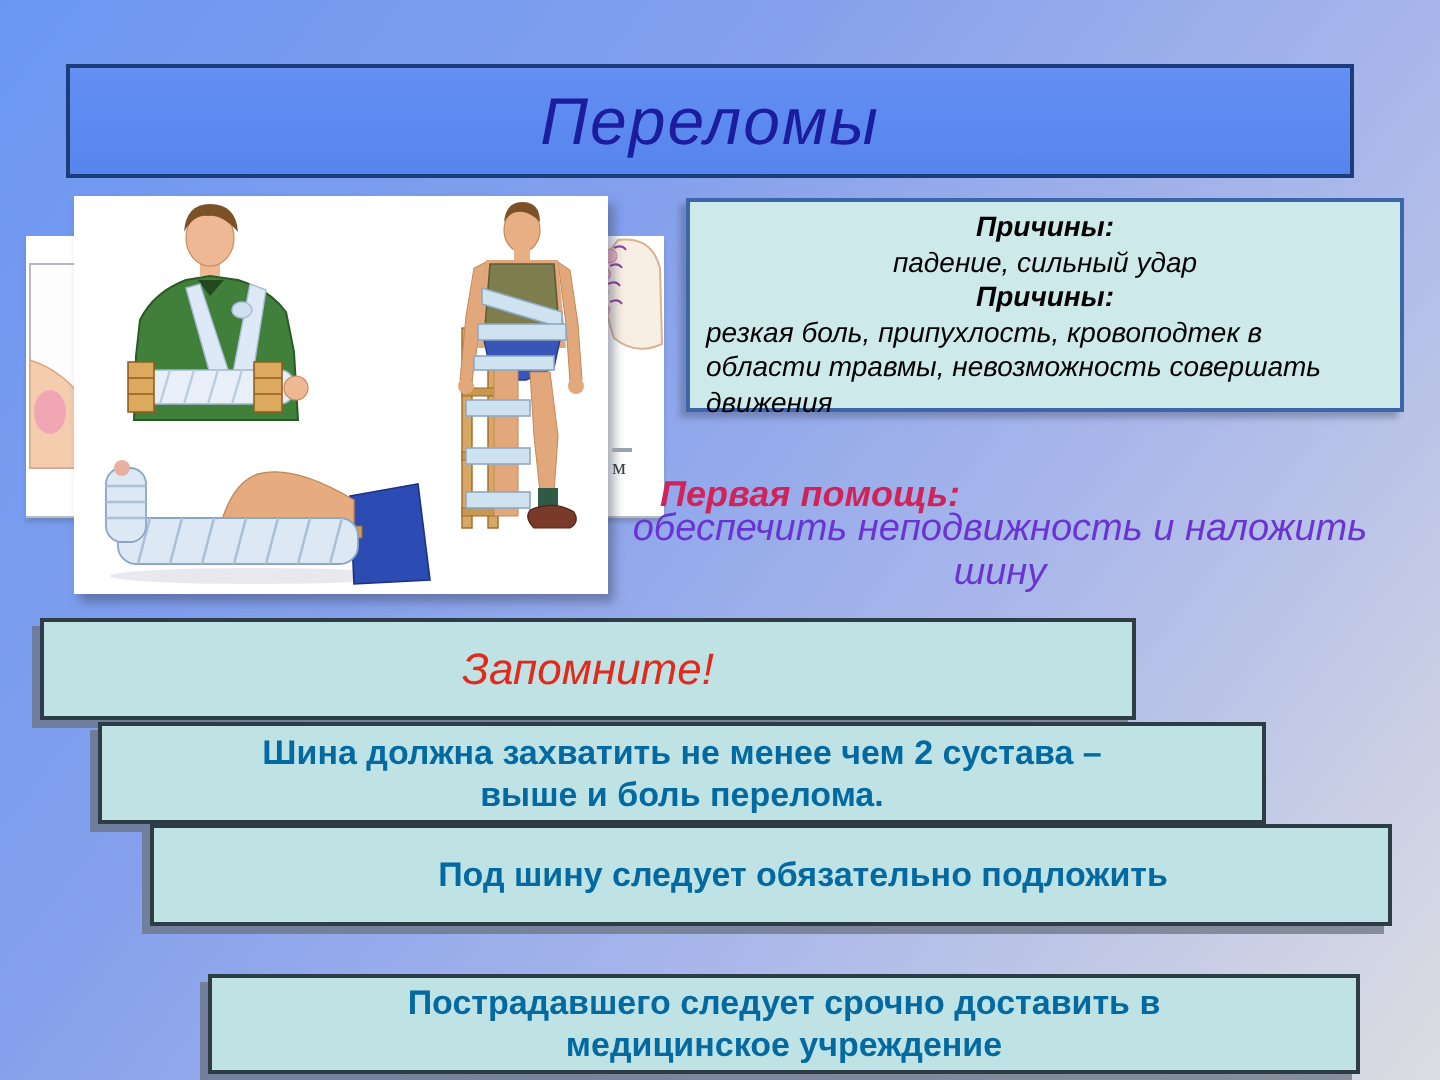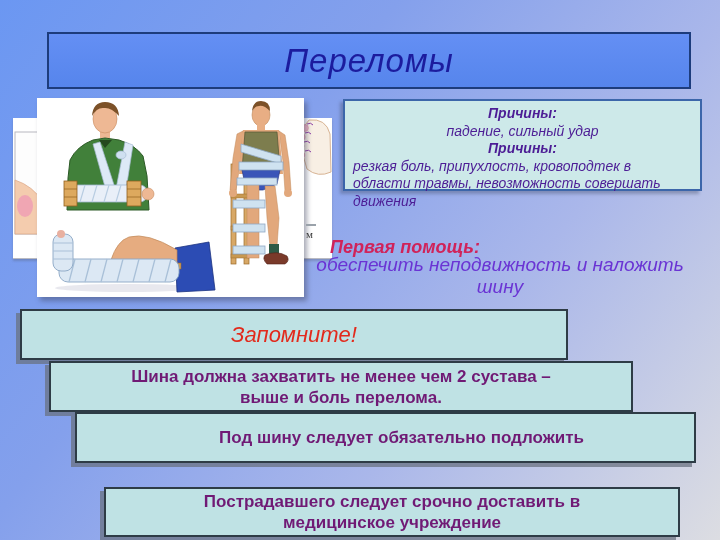--- a/index.html
+++ b/index.html
@@ -6,62 +6,62 @@
   .slide{
     position:relative;width:720px;height:540px;overflow:hidden;
     background:linear-gradient(128deg,#6b97f2 0%,#84a0ec 35%,#aab7ea 65%,#dcdde2 100%);
     font-family:"Liberation Sans",sans-serif;
   }
   
   .title-box{
     position:absolute;left:33px;top:32px;width:644px;height:57px;
     background:linear-gradient(180deg,#648ff4,#5685ec);
     border:2px solid #1d3c7c;box-sizing:border-box;
-    display:flex;align-items:center;justify-content:center;margin-left:14px;
+    display:flex;align-items:center;justify-content:center;
   }
   .title-box span{font-style:italic;font-size:33px;color:#1c1c9e;letter-spacing:1px;}
   
   .photo-back{
     position:absolute;left:13px;top:118px;width:319px;height:140px;background:#ffffff;
     border-bottom:1px solid #b9bac2;box-shadow:0 2px 2px rgba(80,85,100,.30);
   }
   .photo-front{
     position:absolute;left:37px;top:98px;width:267px;height:199px;background:#ffffff;
     box-shadow:3px 4px 5px rgba(60,65,90,.45);
   }
   .photo-caption{
     position:absolute;left:306px;top:228px;font-size:11px;color:#3c3c3c;
     font-family:"Liberation Serif",serif;
   }
   .caption-dash{position:absolute;left:306px;top:224px;width:10px;height:2px;background:#9aa2aa;}
   
   .info-box{
-    position:absolute;left:343px;top:99px;width:359px;height:92px;box-sizing:border-box;
+    position:absolute;left:343px;top:99px;width:359px;height:107px;box-sizing:border-box;
     background:#cde9e9;border:2px solid #3c66aa;box-shadow:-3px 3px 3px rgba(70,80,110,.40);
-    padding:4px 8px;color:#4c1d95;font-style:italic;font-size:14px;line-height:17.5px;
+    padding:4px 8px;color:#000000;font-style:italic;font-size:14px;line-height:17.5px;
     text-align:center;
   }
   .info-box .hd{font-weight:bold;}
   .info-box .body-left{text-align:left;width:312px;}
   
   .first-aid-label{
     position:absolute;left:330px;top:237px;width:360px;text-align:left;
     font-size:18px;font-weight:bold;font-style:italic;color:#d0235a;
   }
   .first-aid-text{
     position:absolute;left:310px;top:254px;width:380px;text-align:center;
     font-size:19px;font-style:italic;color:#6a34d4;
   }
   
   .note{
     position:absolute;background:#bfe2e4;border:2px solid #2e3c46;box-sizing:border-box;
     box-shadow:-4px 4px 0 rgba(104,112,126,.72);
     display:flex;flex-direction:column;align-items:center;justify-content:center;text-align:center;
   }
-  .note .ln{font-weight:bold;font-size:17px;color:#701a75;line-height:21px;}
+  .note .ln{font-weight:bold;font-size:17px;color:#0369a1;line-height:21px;}
   .note1{left:20px;top:309px;width:548px;height:51px;}
   .note1 .remember{font-style:italic;font-size:22px;color:#e22a1c;font-weight:normal;}
   .note2{left:49px;top:361px;width:584px;height:51px;}
   .note3{left:75px;top:412px;width:621px;height:51px;padding-left:32px;}
   .note4{left:104px;top:487px;width:576px;height:50px;}
   svg{display:block;}
 </style>
 </head>
 <body>
 

